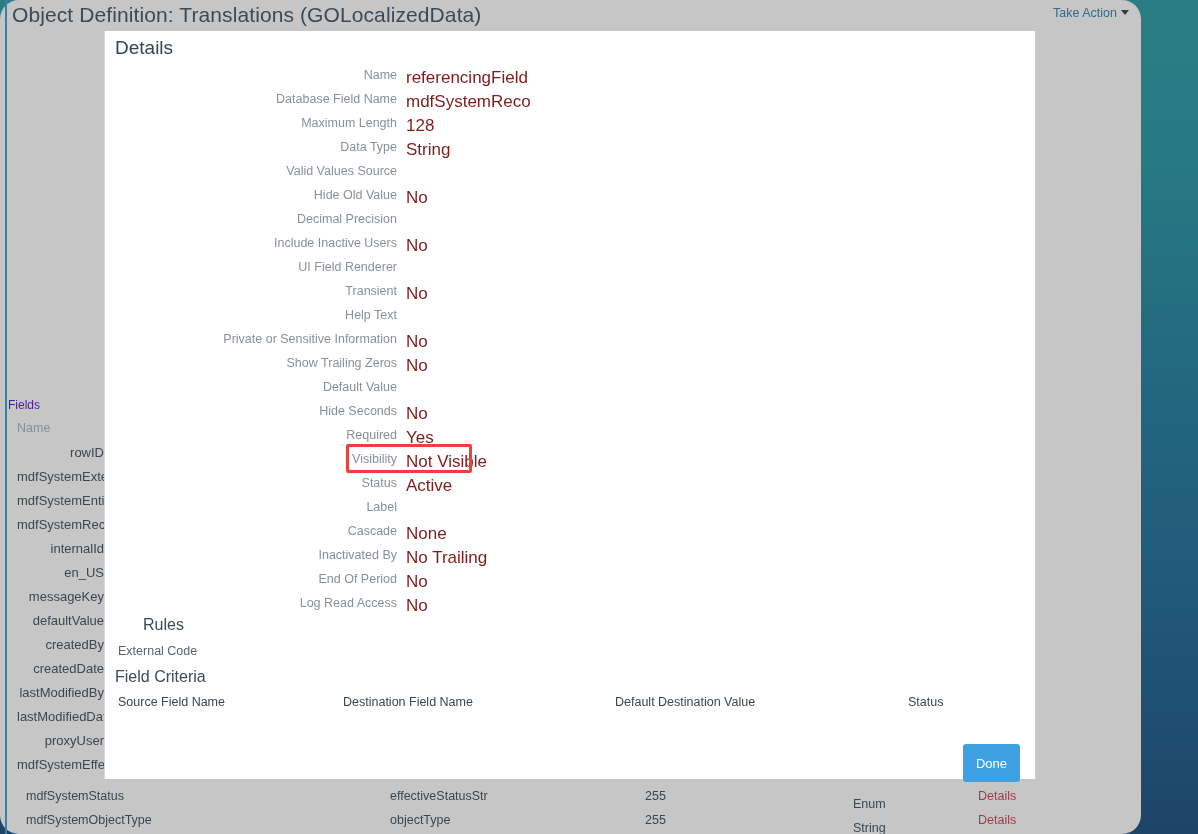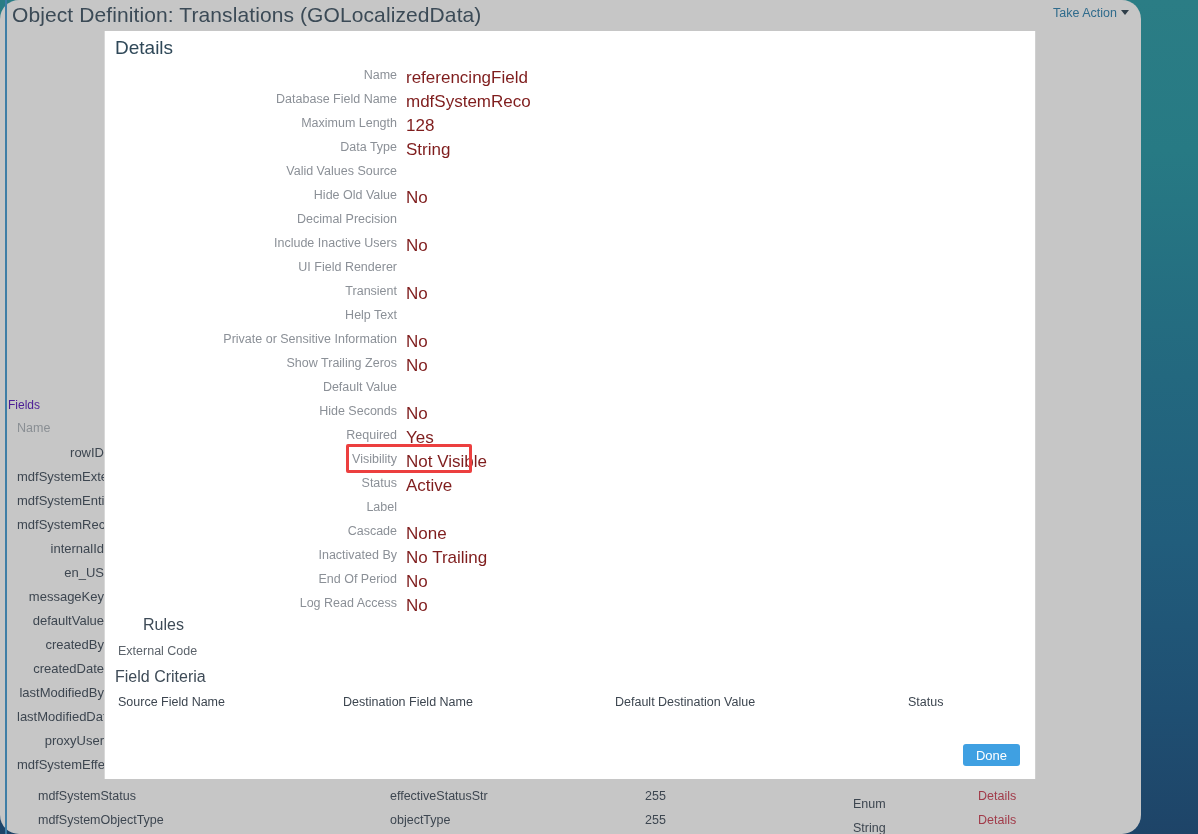--- a/index.html
+++ b/index.html
@@ -92,21 +92,21 @@
 
   
   .bg-table-row {
     position: absolute;
     left: 8px;
     width: 1133px;
     height: 24px;
     font-size: 12.5px;
     color: #3d4650;
   }
-  .bg-table-row .c-name  { position: absolute; left: 18px;   top: 3px; padding-left: 12px; }
+  .bg-table-row .c-name  { position: absolute; left: 6px;   top: 3px; padding-left: 12px; }
   .bg-table-row .c-dbf   { position: absolute; left: 382px; top: 3px; }
   .bg-table-row .c-len   { position: absolute; left: 637px; top: 3px; }
   .bg-table-row .c-type  { position: absolute; left: 845px; top: 11px; }
   .bg-table-row .c-det   { position: absolute; left: 970px; top: 3px; color: #a13b4a; cursor: pointer; }
 
   
   #modal {
     position: absolute;
     left: 104px; top: 31px;
     width: 932px; height: 748px;
@@ -187,21 +187,21 @@
   }
   #criteria-header-row .ch { position: absolute; top: 0; white-space: nowrap; }
   #criteria-header-row .ch0 { left: 13px; }
   #criteria-header-row .ch1 { left: 238px; }
   #criteria-header-row .ch2 { left: 510px; }
   #criteria-header-row .ch3 { left: 803px; }
 
   #done-button {
     position: absolute;
     left: 858px; top: 713px;
-    width: 57px; height: 22px;
+    width: 57px; height: 38px;
     background: #3fa0e2;
     color: #ffffff;
     border: none;
     border-radius: 3px;
     font-size: 13px;
     font-family: "Liberation Sans", sans-serif;
     cursor: pointer;
   }
 </style>
 </head>

